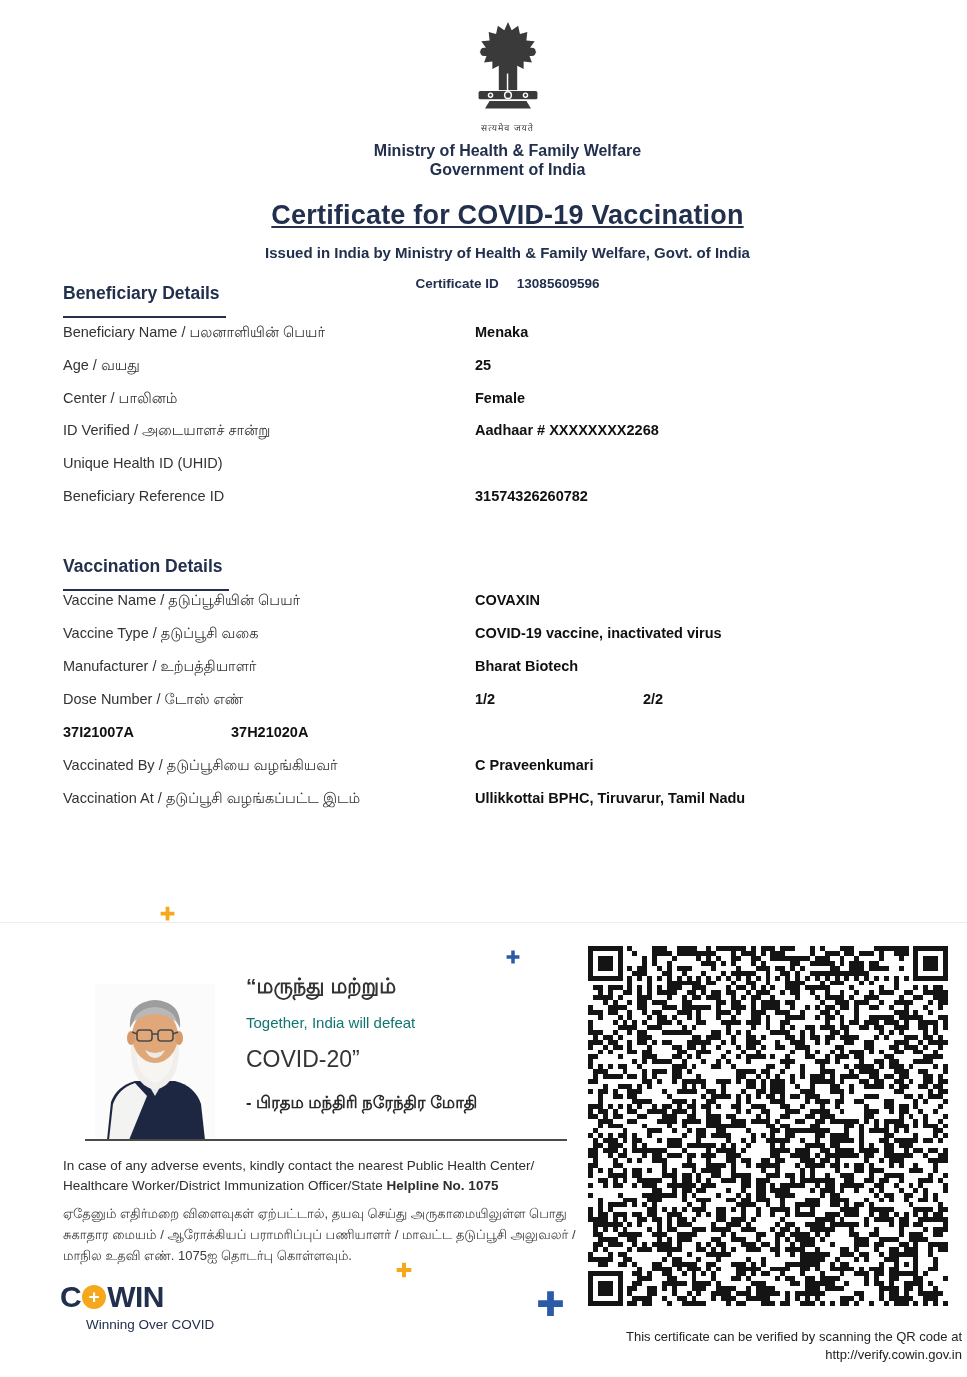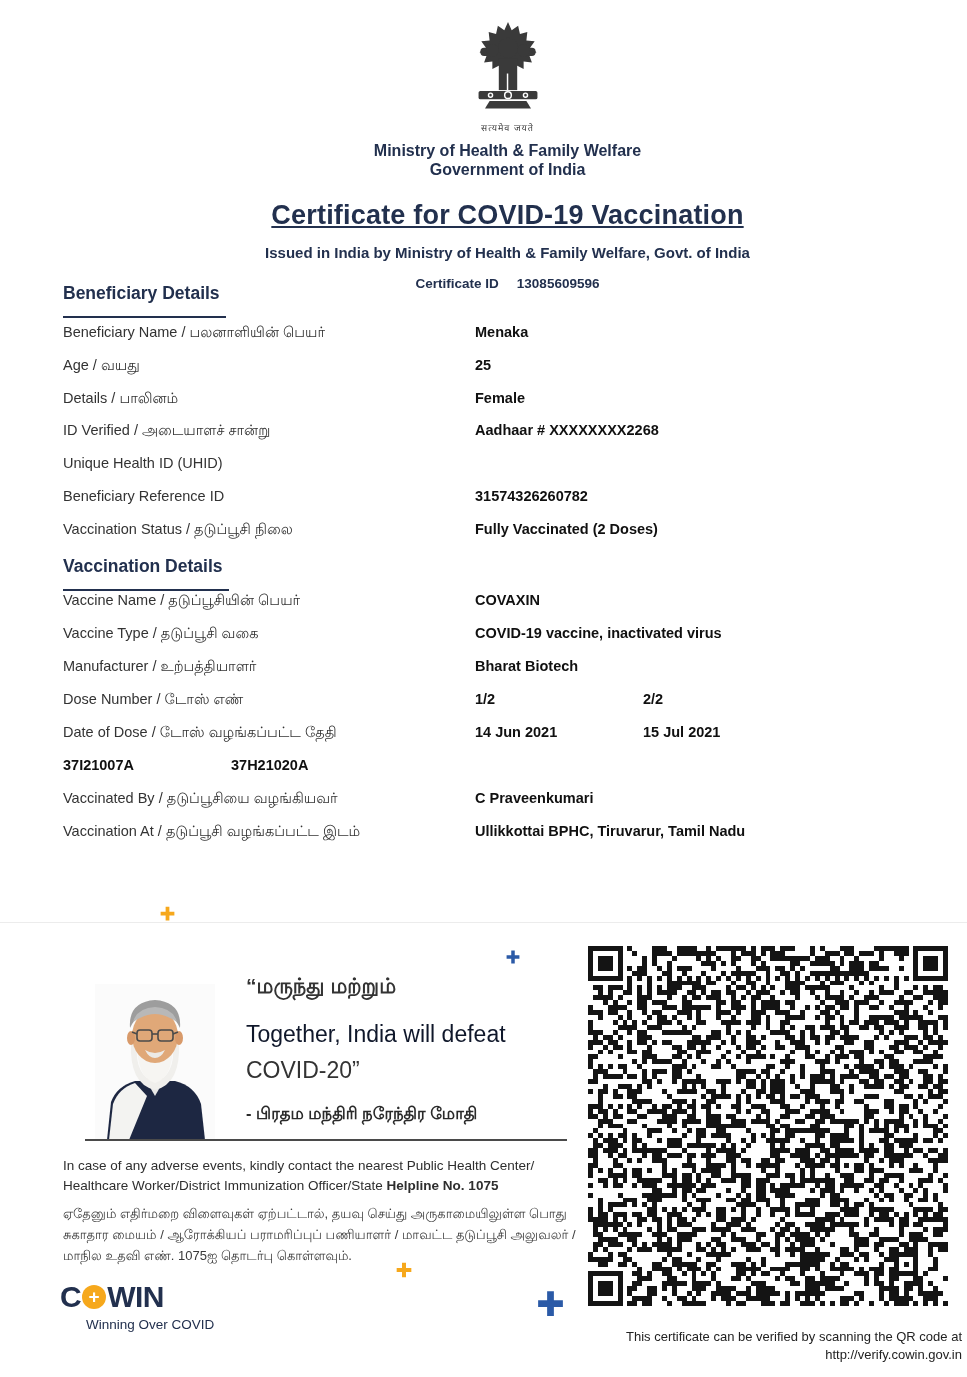--- a/index.html
+++ b/index.html
@@ -33,21 +33,21 @@
   .divider-top { position:absolute; top:922px; left:0; width:967px; border-top:1px solid #ececec; }
   .plus { position:absolute; }
   .plus svg { display:block; width:100%; height:100%; }
   .plus-orange-top { top:906px; left:160px; width:15px; height:15px; }
   .plus-blue-quote { top:950px; left:506px; width:14px; height:14px; }
   .plus-orange-bottom { top:1262px; left:396px; width:16px; height:16px; }
   .plus-blue-bottom { top:1290px; left:537px; width:27px; height:27px; }
   .modi-photo { position:absolute; top:984px; left:95px; width:120px; height:156px; }
   .quote-block { position:absolute; top:972px; left:246px; width:330px; color:#2f2f2f; }
   .quote-tamil { font-size:21px; font-weight:700; line-height:27px; color:#333; }
-  .quote-english { font-size:23px; color:#0f172a; line-height:30px; margin-top:20px; }
+  .quote-english { font-size:15px; color:#0f766e; line-height:30px; margin-top:9px; }
   .quote-english-2 { font-size:23px; color:#333; margin-top:8px; }
   .quote-attribution { font-size:16.5px; font-weight:700; color:#2a2a2a; margin-top:20px; }
   .quote-rule { position:absolute; top:1139px; left:85px; width:482px; border-top:2px solid #4a4a4a; }
   .helpline-en { position:absolute; top:1156px; left:63px; width:500px; font-size:13.5px; color:#2e2e2e; line-height:1.5; }
   .helpline-ta { position:absolute; top:1203px; left:63px; width:520px; font-size:13px; color:#3a3a3a; line-height:1.62; }
   .cowin { position:absolute; top:1280px; left:60px; }
   .cowin-row { display:flex; align-items:center; }
   .cowin-letters { font-size:30px; font-weight:700; color:var(--navy); letter-spacing:-.5px; }
   .cowin-coin {
     width:24px; height:24px; border-radius:50%; background:var(--orange);
@@ -101,62 +101,54 @@
   <div class="rows rows-beneficiary" style="top:324px">
     <div class="row">
         <span class="lab">Beneficiary Name / பலனாளியின் பெயர்</span>
         <span class="val"><span class="v1">Menaka</span></span>
       </div>
     <div class="row">
         <span class="lab">Age / வயது</span>
         <span class="val"><span class="v1">25</span></span>
       </div>
     <div class="row">
-        <span class="lab">Details / பாலினம்</span>
+        <span class="lab">Center / பாலினம்</span>
         <span class="val"><span class="v1">Female</span></span>
       </div>
     <div class="row">
         <span class="lab">ID Verified / அடையாளச் சான்று</span>
         <span class="val"><span class="v1">Aadhaar # XXXXXXXX2268</span></span>
       </div>
     <div class="row">
         <span class="lab">Unique Health ID (UHID)</span>
         <span class="val"><span class="v1"></span></span>
       </div>
     <div class="row">
         <span class="lab">Beneficiary Reference ID</span>
         <span class="val"><span class="v1">31574326260782</span></span>
-      </div>
-    <div class="row">
-        <span class="lab">Vaccination Status / தடுப்பூசி நிலை</span>
-        <span class="val"><span class="v1">Fully Vaccinated (2 Doses)</span></span>
       </div>
   </div>
 
   <div class="section-heading" style="top:556px">Vaccination Details</div>
   <div class="rows rows-vaccination" style="top:592px">
     <div class="row">
         <span class="lab">Vaccine Name / தடுப்பூசியின் பெயர்</span>
         <span class="val"><span class="v1">COVAXIN</span><span class="v2"></span></span>
       </div>
     <div class="row">
         <span class="lab">Vaccine Type / தடுப்பூசி வகை</span>
         <span class="val"><span class="v1">COVID-19 vaccine, inactivated virus</span><span class="v2"></span></span>
       </div>
     <div class="row">
         <span class="lab">Manufacturer / உற்பத்தியாளர்</span>
         <span class="val"><span class="v1">Bharat Biotech</span><span class="v2"></span></span>
       </div>
     <div class="row">
         <span class="lab">Dose Number / டோஸ் எண்</span>
         <span class="val"><span class="v1">1/2</span><span class="v2">2/2</span></span>
-      </div>
-    <div class="row">
-        <span class="lab">Date of Dose / டோஸ் வழங்கப்பட்ட தேதி</span>
-        <span class="val"><span class="v1">14 Jun 2021</span><span class="v2">15 Jul 2021</span></span>
       </div>
     <div class="row">
         <span class="val"><span class="v1">37I21007A</span><span class="v2">37H21020A</span></span>
       </div>
     <div class="row">
         <span class="lab">Vaccinated By / தடுப்பூசியை வழங்கியவர்</span>
         <span class="val"><span class="v1">C Praveenkumari</span><span class="v2"></span></span>
       </div>
     <div class="row">
         <span class="lab">Vaccination At / தடுப்பூசி வழங்கப்பட்ட இடம்</span>

